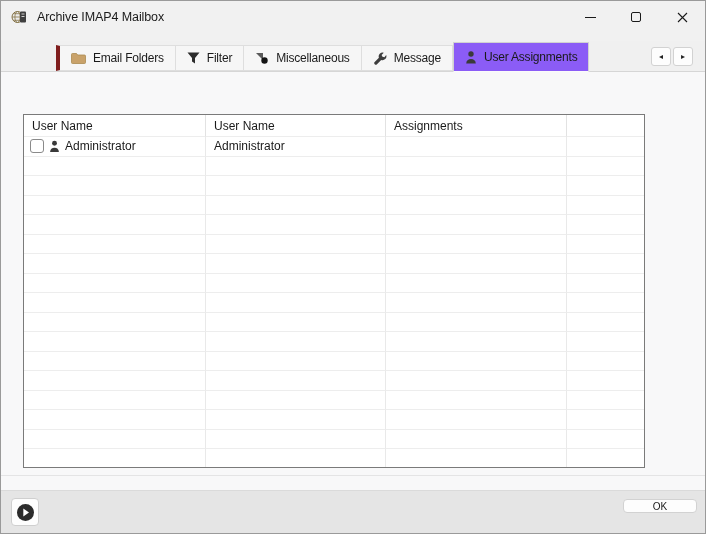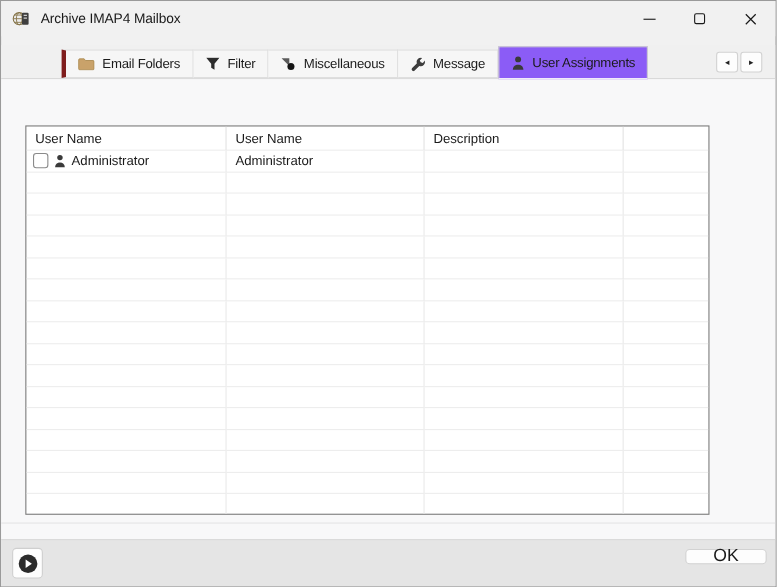--- a/index.html
+++ b/index.html
@@ -85,21 +85,21 @@
     background:#e5e5e5; border-top:1px solid #dadada;
   }
   .play-btn {
     position:absolute; left:10px; top:7px; width:28px; height:28px;
     background:#fdfdfd; border:1px solid #cfcfcf; border-radius:4px;
     display:flex; align-items:center; justify-content:center; cursor:default;
   }
   .btn-row { position:absolute; right:8px; top:8px; display:flex; gap:7px; }
   .btn {
     width:74px; height:14px; background:#fdfdfd; border:1px solid #d2d2d2;
-    border-radius:4px; font-size:16px; font-family:"Liberation Sans", sans-serif;
+    border-radius:4px; font-size:10px; font-family:"Liberation Sans", sans-serif;
     display:flex; align-items:center; justify-content:center; cursor:default;
   }
 </style>
 </head>
 <body>
 
 <div class="window">
 
   <div class="titlebar">
     <svg class="app-icon" viewBox="0 0 16 16">
@@ -167,21 +167,21 @@
         </div>
     </div>
   </div>
 
   <div class="content">
 
     <div class="utable">
       <div class="thead">
         <div class="hcell">User Name</div>
         <div class="hcell">User Name</div>
-        <div class="hcell">Description</div>
+        <div class="hcell">Assignments</div>
         <div class="hcell"></div>
       </div>
       <div id="table-body">
           <div class="trow">
       <div class="cell namecell">
         <span class="cb"></span>
         <svg width="11" height="13" viewBox="0 0 12 13">
           <circle cx="6" cy="3" r="2.7" fill="#3a3a3a"></circle>
           <path d="M1.2 12.5 c0-3 2.1-4.6 4.8-4.6 s4.8 1.6 4.8 4.6 z" fill="#3a3a3a"></path>
         </svg>

